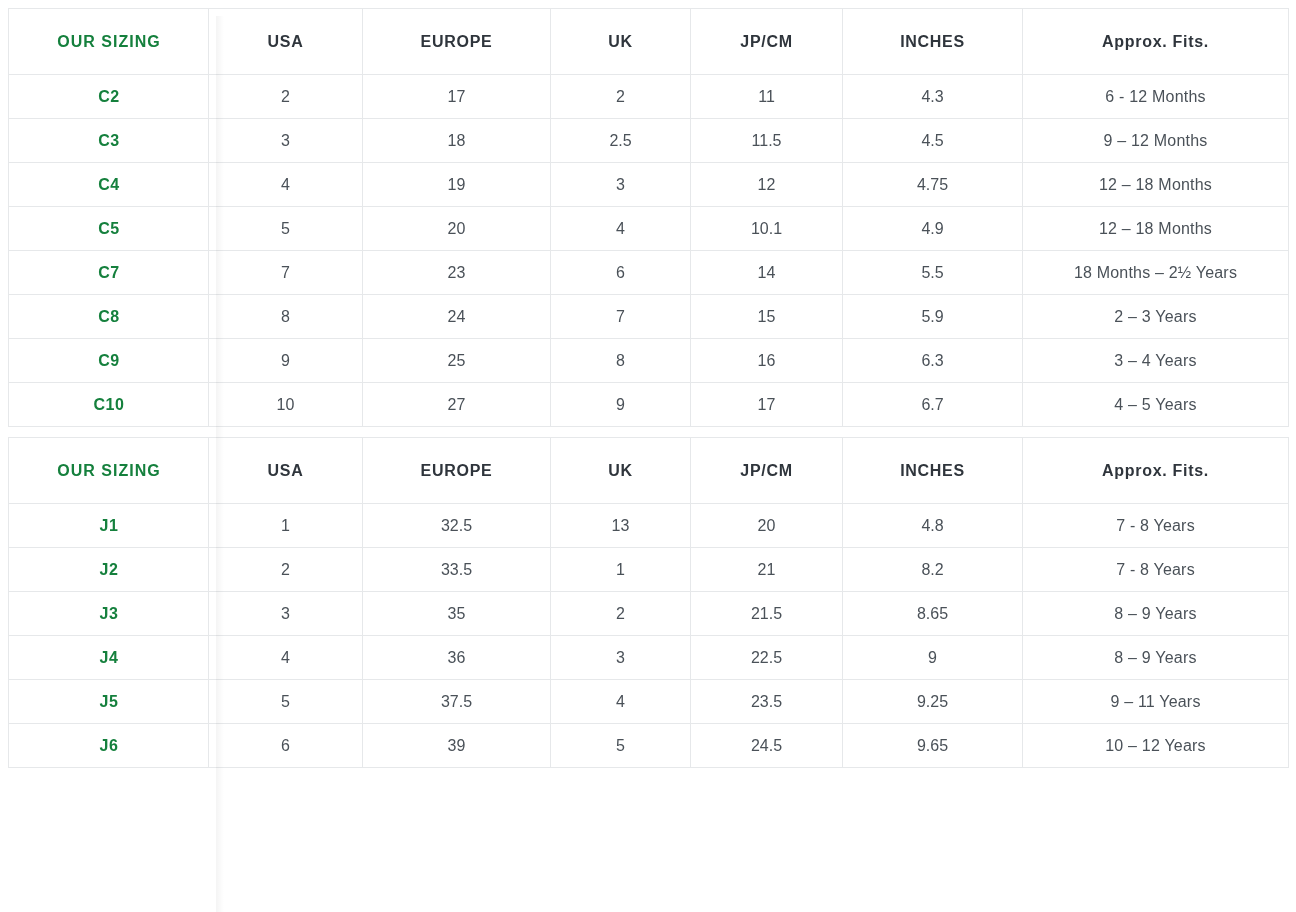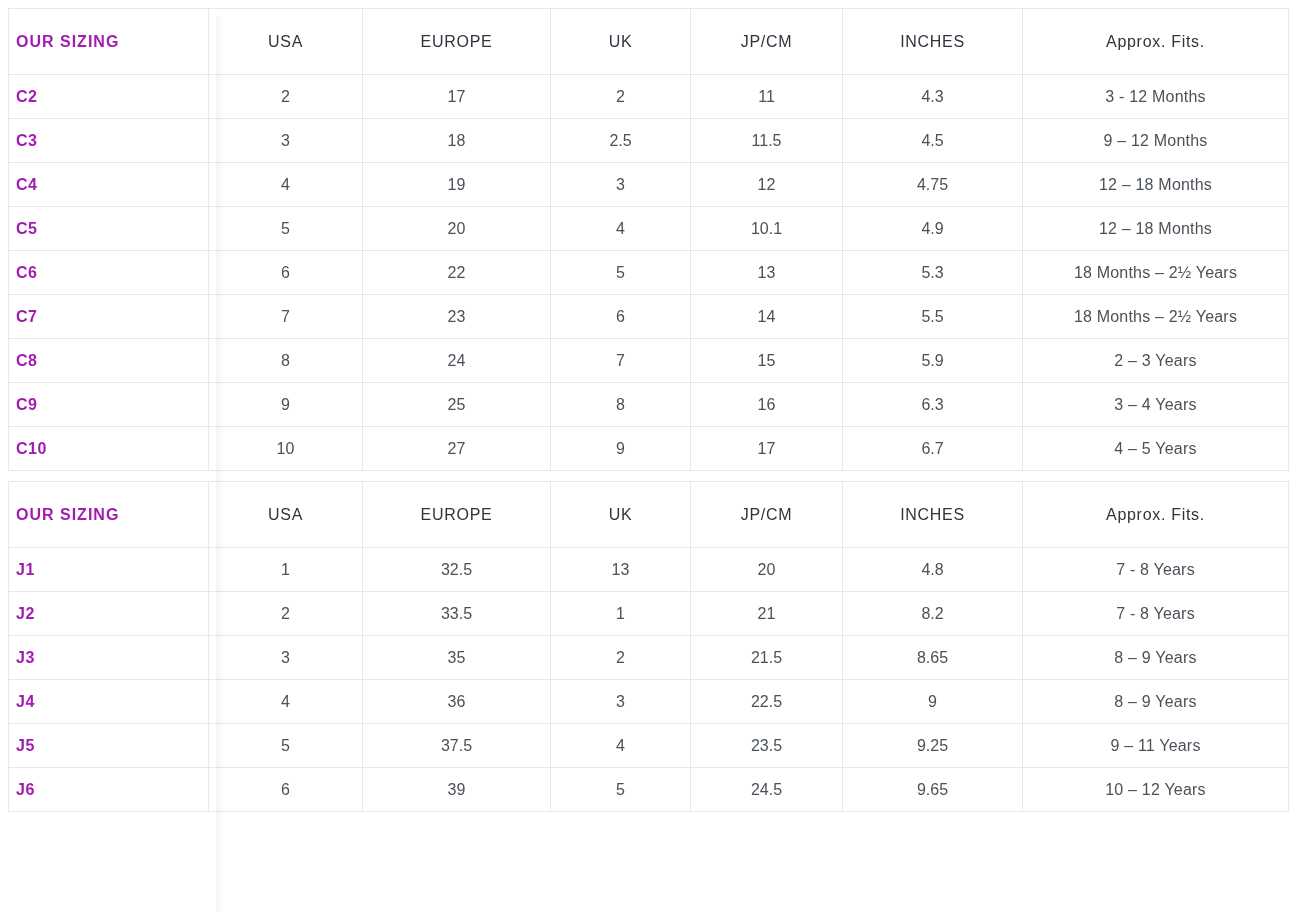--- a/index.html
+++ b/index.html
@@ -45,29 +45,29 @@
     font-size: 16px;
     font-weight: 400;
     color: #4a5158;
     height: 44px;
     padding: 0 6px;
     box-sizing: border-box;
   }
   .size-table thead th {
     height: 66px;
     font-size: 16px;
-    font-weight: 400;
+    font-weight: 700;
     letter-spacing: 0.7px;
     color: #2f353c;
   }
   .size-table th.col-our, .size-table td.col-our {
-    text-align: left;
+    text-align: center;
     padding-left: 7px;
     font-weight: 700;
-    color: #a21caf;
+    color: #15803d;
     letter-spacing: 0.5px;
   }
   .size-table thead th.col-our {
     letter-spacing: 1px;
   }
   .size-table td.col-fit {
     letter-spacing: 0.2px;
   }
   
   .shade-band {
@@ -108,21 +108,21 @@
           </tr>
         </thead>
       <tbody>
           <tr>
             <td class="col-our">C2</td>
             <td class="col-usa">2</td>
             <td class="col-eur">17</td>
             <td class="col-uk">2</td>
             <td class="col-jp">11</td>
             <td class="col-in">4.3</td>
-            <td class="col-fit">3 - 12 Months</td>
+            <td class="col-fit">6 - 12 Months</td>
           </tr>
           <tr>
             <td class="col-our">C3</td>
             <td class="col-usa">3</td>
             <td class="col-eur">18</td>
             <td class="col-uk">2.5</td>
             <td class="col-jp">11.5</td>
             <td class="col-in">4.5</td>
             <td class="col-fit">9 – 12 Months</td>
           </tr>
@@ -136,29 +136,20 @@
             <td class="col-fit">12 – 18 Months</td>
           </tr>
           <tr>
             <td class="col-our">C5</td>
             <td class="col-usa">5</td>
             <td class="col-eur">20</td>
             <td class="col-uk">4</td>
             <td class="col-jp">10.1</td>
             <td class="col-in">4.9</td>
             <td class="col-fit">12 – 18 Months</td>
-          </tr>
-          <tr>
-            <td class="col-our">C6</td>
-            <td class="col-usa">6</td>
-            <td class="col-eur">22</td>
-            <td class="col-uk">5</td>
-            <td class="col-jp">13</td>
-            <td class="col-in">5.3</td>
-            <td class="col-fit">18 Months – 2½ Years</td>
           </tr>
           <tr>
             <td class="col-our">C7</td>
             <td class="col-usa">7</td>
             <td class="col-eur">23</td>
             <td class="col-uk">6</td>
             <td class="col-jp">14</td>
             <td class="col-in">5.5</td>
             <td class="col-fit">18 Months – 2½ Years</td>
           </tr>

